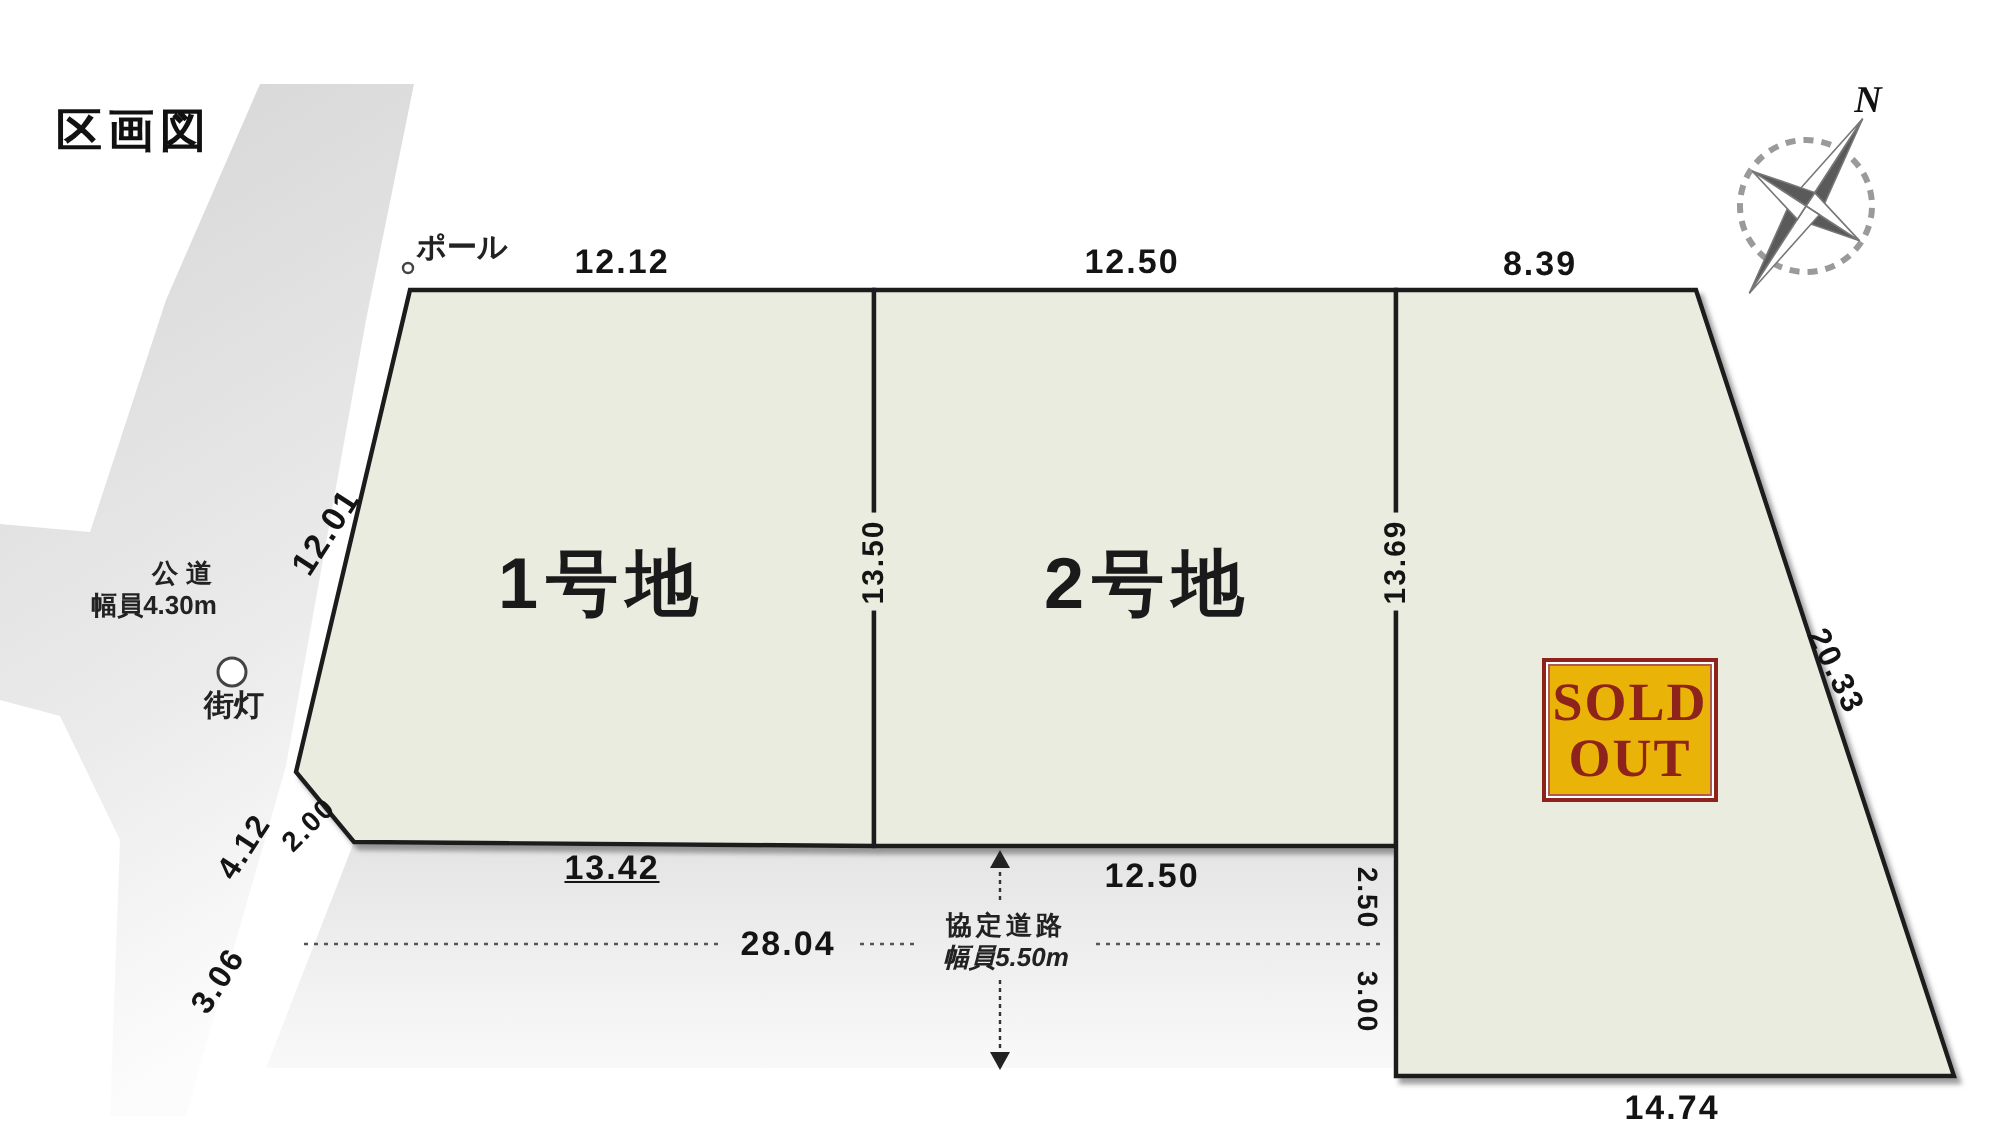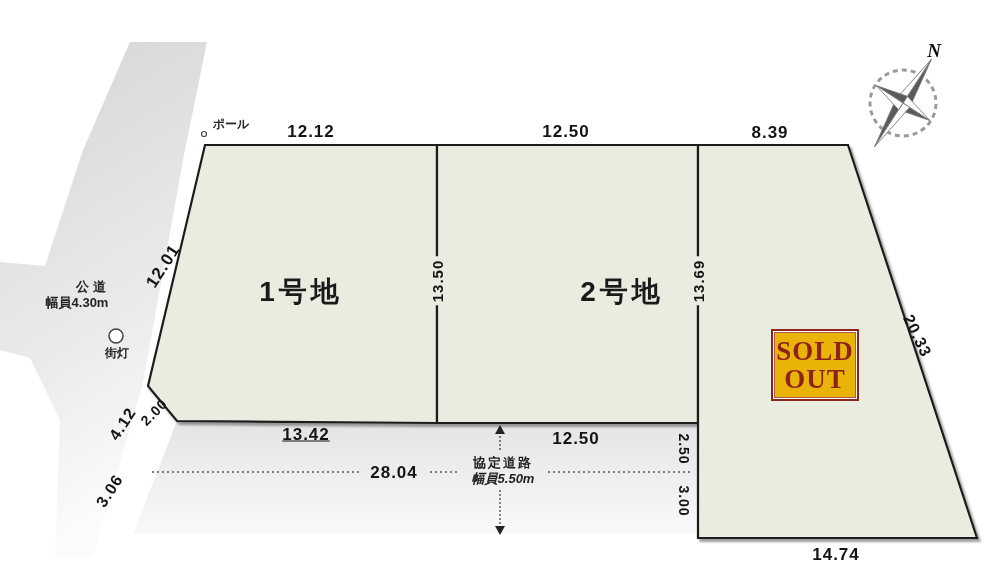--- a/index.html
+++ b/index.html
@@ -9,30 +9,30 @@
   .lbl{position:absolute;white-space:nowrap;transform:translate(-50%,-50%);line-height:1;}
   .dim{font-size:17px;font-weight:700;letter-spacing:1px;color:#141414;}
   .dim-sm{font-size:14px;font-weight:700;letter-spacing:1px;color:#141414;}
   .rot-left-upper{transform:translate(-50%,-50%) rotate(-57deg);}
   .rot-left-lower{transform:translate(-50%,-50%) rotate(-57deg);font-size:16px;}
   .rot-bevel{transform:translate(-50%,-50%) rotate(-45deg);}
   .rot-ccw90{transform:translate(-50%,-50%) rotate(-90deg);font-size:15px;background:#e9ecdf;padding:1px 3px;}
   .rot-cw90{transform:translate(-50%,-50%) rotate(90deg);}
   .rot-right{transform:translate(-50%,-50%) rotate(64deg);font-size:16px;}
   #title{position:absolute;left:28px;top:50px;font-size:23px;font-weight:700;letter-spacing:3px;color:#111;}
-  .lot-name{font-size:28px;font-weight:700;letter-spacing:4px;color:#1a1a1a;}
+  .lot-name{font-size:36px;font-weight:700;letter-spacing:4px;color:#1a1a1a;}
   .road-name{font-size:13px;line-height:1.25;text-align:left;font-weight:700;color:#222;}
   #soldout{position:absolute;left:771px;top:329px;width:84px;height:68px;background:#eab308;
            border:2px solid #8e231b;box-shadow:inset 0 0 0 1px #fff,inset 0 0 0 2px #b0594f;
            display:flex;flex-direction:column;align-items:center;justify-content:center;}
   .sold-line{font-family:"Liberation Serif",serif;font-size:27px;font-weight:700;
              color:#8e231b;letter-spacing:1px;line-height:1.05;}
   #north-label{position:absolute;left:934px;top:51px;transform:translate(-50%,-50%);
                font-family:"Liberation Serif",serif;font-style:italic;font-weight:700;font-size:19px;color:#111;}
-  .tiny{font-size:12px;font-weight:700;color:#222;}
+  .tiny{font-size:15px;font-weight:700;color:#222;}
 </style>
 </head>
 <body>
 
 <div id="stage">
 
   <svg id="underlay" viewBox="0 0 1000 574">
     <defs>
       <linearGradient id="roadGrad" x1="0" y1="0" x2="0.25" y2="1">
         <stop offset="0" stop-color="#d4d4d4"></stop>
@@ -83,40 +83,41 @@
         <polygon points="32,0 0,8 0,0" fill="#5a5a5a"></polygon>
         <polygon points="32,0 0,-8 0,0" fill="#ffffff"></polygon>
         <polygon points="0,52 -8,0 0,0" fill="#5a5a5a"></polygon>
         <polygon points="0,52 8,0 0,0" fill="#ffffff"></polygon>
         <polygon points="-32,0 0,-8 0,0" fill="#5a5a5a"></polygon>
         <polygon points="-32,0 0,8 0,0" fill="#ffffff"></polygon>
       </g>
     </g>
   </svg>
 
+  <div id="title">区画図</div>
 
   <div id="north-label">N</div>
 
   <div class="lbl tiny" style="left:231px;top:124px;">ポール</div>
 
   <div class="lbl dim" style="left:311px;top:131px;">12.12</div>
   <div class="lbl dim" style="left:566px;top:131px;">12.50</div>
   <div class="lbl dim" style="left:770px;top:132px;">8.39</div>
 
   <div class="lbl dim rot-left-upper" style="left:163px;top:266px;">12.01</div>
   <div class="lbl dim rot-left-lower" style="left:123px;top:424px;">4.12</div>
   <div class="lbl dim-sm rot-bevel" style="left:154px;top:412px;">2.00</div>
   <div class="lbl dim rot-left-lower" style="left:110px;top:491px;">3.06</div>
 
   <div class="lbl road-name" style="left:93px;top:287px;letter-spacing:4px;">公道</div>
   <div class="lbl road-name" style="left:77px;top:303px;">幅員4.30m</div>
   <div class="lbl tiny" style="left:117px;top:353px;">街灯</div>
 
   <div class="lbl lot-name" style="left:301px;top:292px;">1号地</div>
-  <div class="lbl lot-name" style="left:574px;top:292px;margin-left:48px;">2号地</div>
+  <div class="lbl lot-name" style="left:574px;top:292px;">2号地</div>
 
   <div class="lbl dim rot-ccw90" style="left:437px;top:281px;">13.50</div>
   <div class="lbl dim rot-ccw90" style="left:698px;top:281px;">13.69</div>
 
   <div class="lbl dim" style="left:306px;top:434px;text-decoration:underline;">13.42</div>
   <div class="lbl dim" style="left:576px;top:438px;">12.50</div>
   <div class="lbl dim" style="left:394px;top:472px;">28.04</div>
 
   <div class="lbl road-name" style="left:503px;top:463px;letter-spacing:2px;">協定道路</div>
   <div class="lbl road-name" style="left:503px;top:479px;font-style:italic;">幅員5.50m</div>

